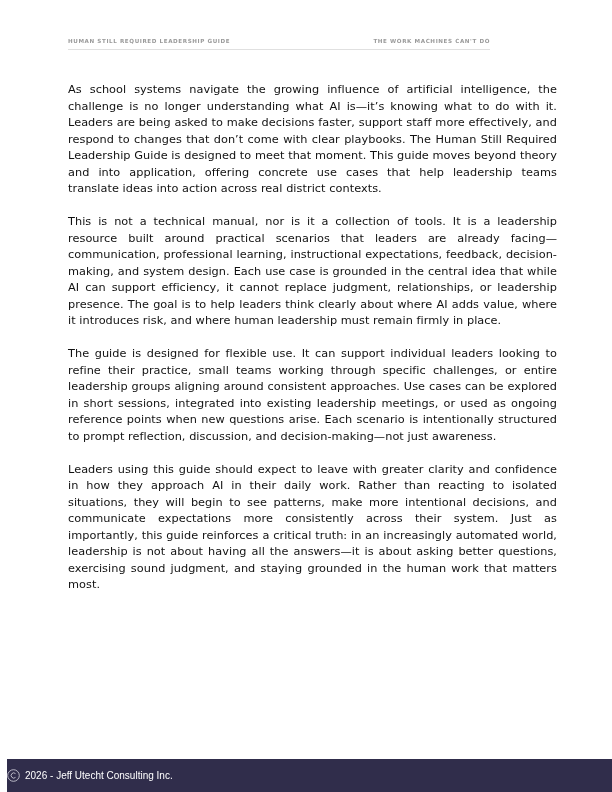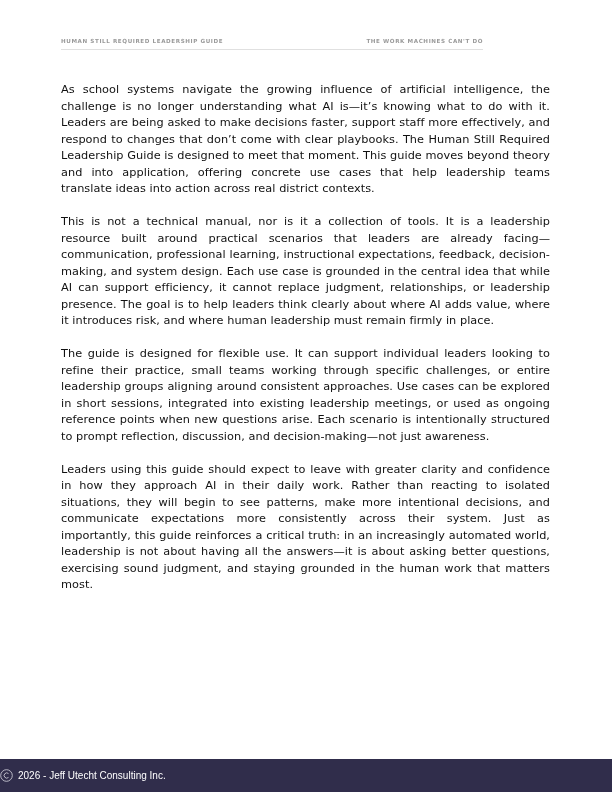--- a/index.html
+++ b/index.html
@@ -7,20 +7,21 @@
       width: 612px;
       height: 792px;
       background: #ffffff;
       overflow: hidden;
     }
     .page {
       position: relative;
       width: 544px;
       height: 792px;
       background: #ffffff;
+      margin-left: 7px;
     }
     .running-header {
       position: absolute;
       left: 61px;
       right: 61px;
       top: 38px;
       height: 12px;
       display: flex;
       justify-content: space-between;
       align-items: flex-start;

